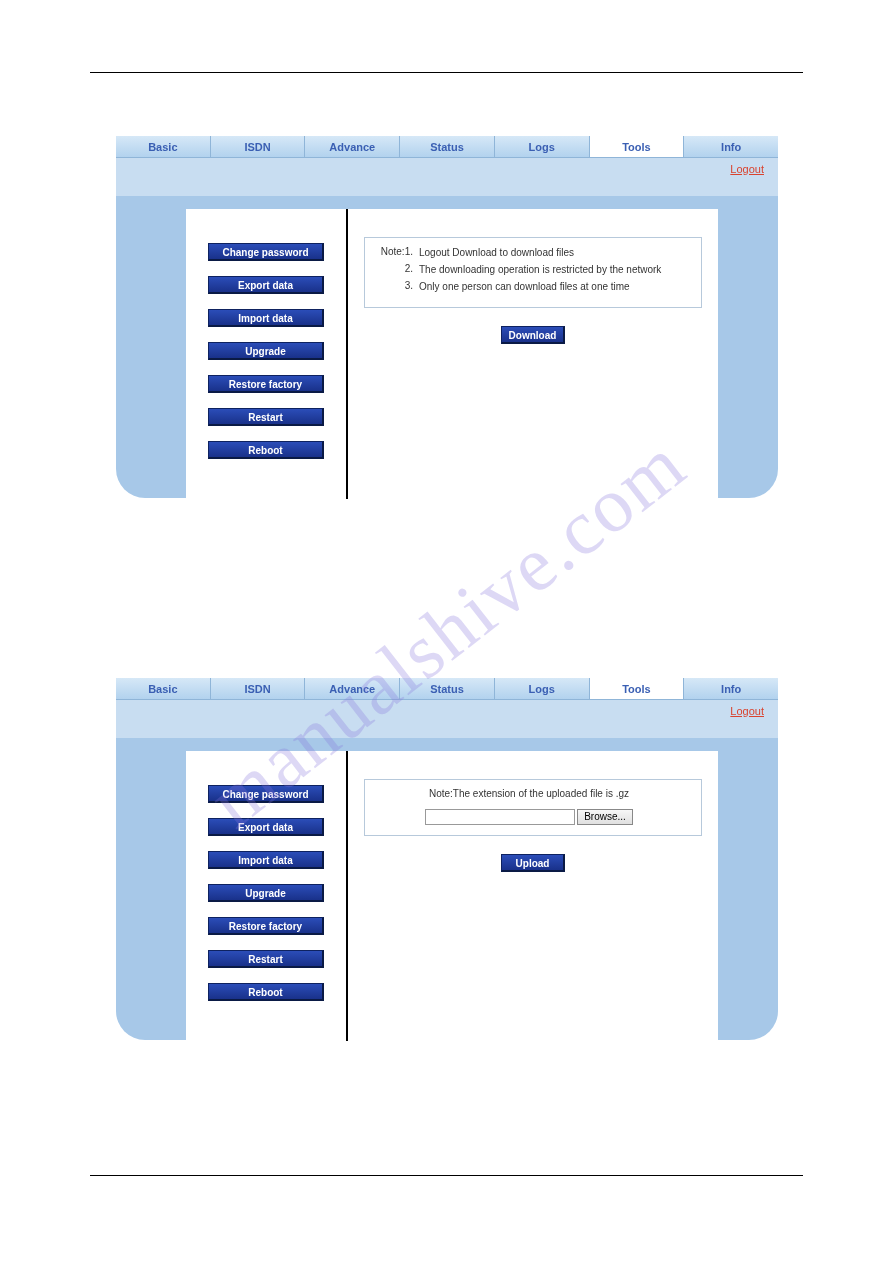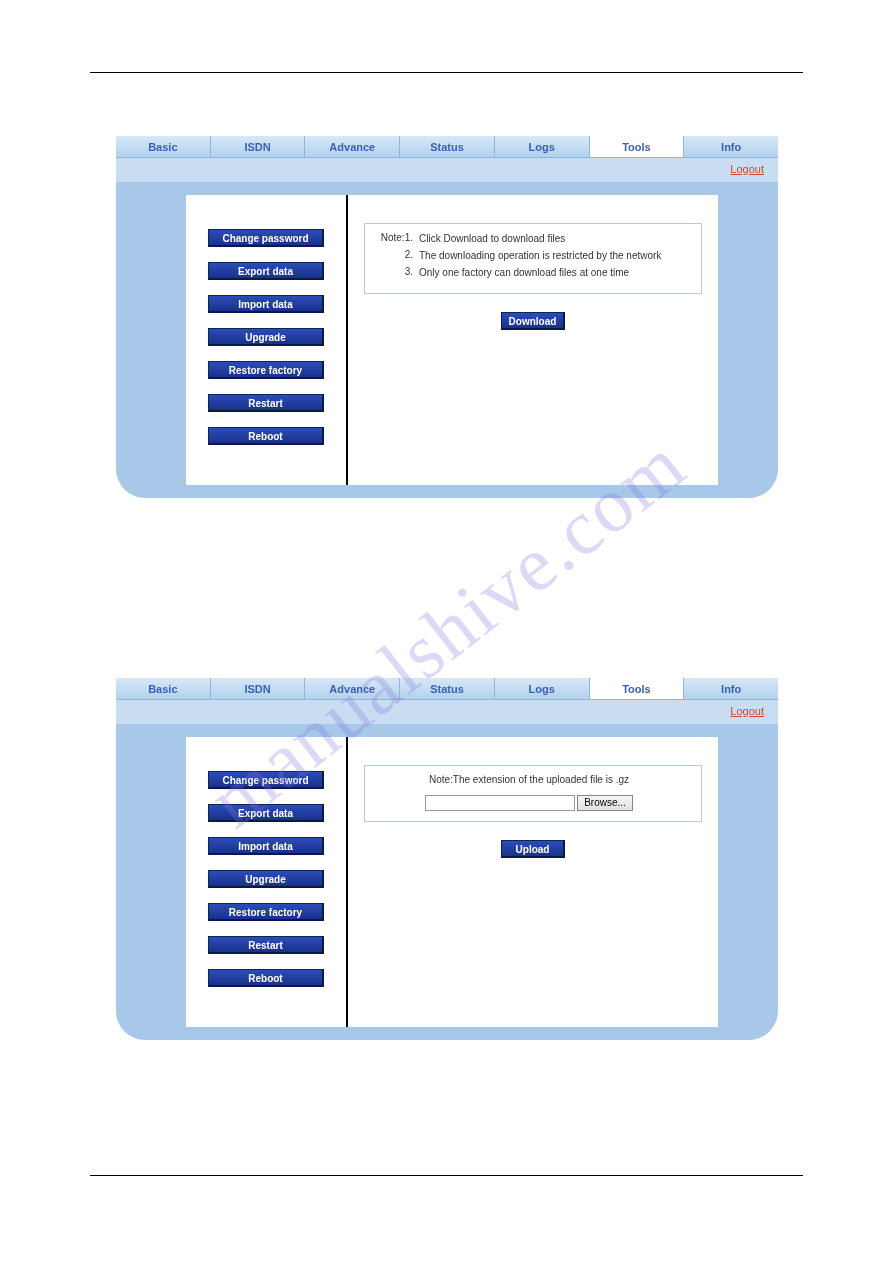--- a/index.html
+++ b/index.html
@@ -39,21 +39,21 @@
     color: #3a5fb3;
     font-weight: bold;
     border-right: 1px solid #8fb5d8;
     cursor: pointer;
   }
   .tab:last-child { border-right: none; }
   .tab.active {
     background: #fff;
   }
   .logout-row {
-    height: 24px;
+    height: 38px;
     background: #c8ddf1;
     text-align: right;
     padding-right: 14px;
     line-height: 22px;
   }
   .logout-link {
     color: #d9432f;
     text-decoration: underline;
     font-size: 11px;
     cursor: pointer;
@@ -184,29 +184,29 @@
       <div class="side-btn">Import data</div>
       <div class="side-btn">Upgrade</div>
       <div class="side-btn">Restore factory settings</div>
       <div class="side-btn">Restart</div>
       <div class="side-btn">Reboot</div>
     </div>
     <div class="main">
       <div class="note-box">
         <div class="note-row">
           <div class="note-left"><span>Note:</span>1.</div>
-          <div class="note-right">Click Download to download files</div>
+          <div class="note-right">Logout Download to download files</div>
         </div>
         <div class="note-row">
           <div class="note-left">2.</div>
           <div class="note-right">The downloading operation is restricted by the network</div>
         </div>
         <div class="note-row">
           <div class="note-left">3.</div>
-          <div class="note-right">Only one factory can download files at one time</div>
+          <div class="note-right">Only one person can download files at one time</div>
         </div>
       </div>
       <div class="action-btn">Download</div>
     </div>
   </div>
 </div>
 
 <div class="panel panel2">
   <div class="tabbar">
     <div class="tab">Basic</div>

